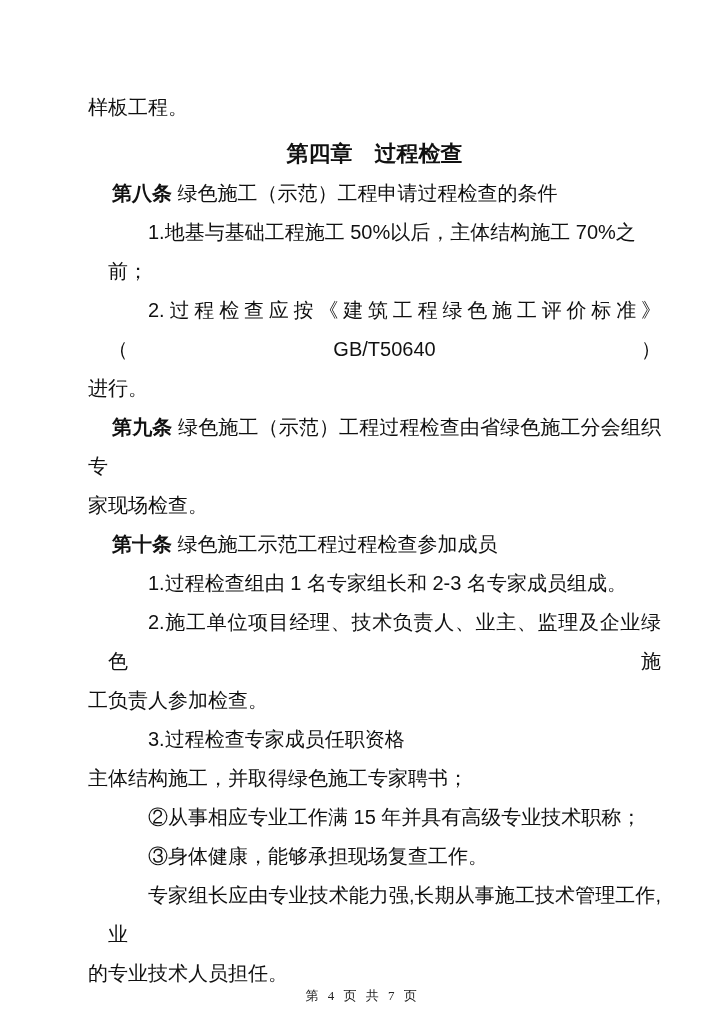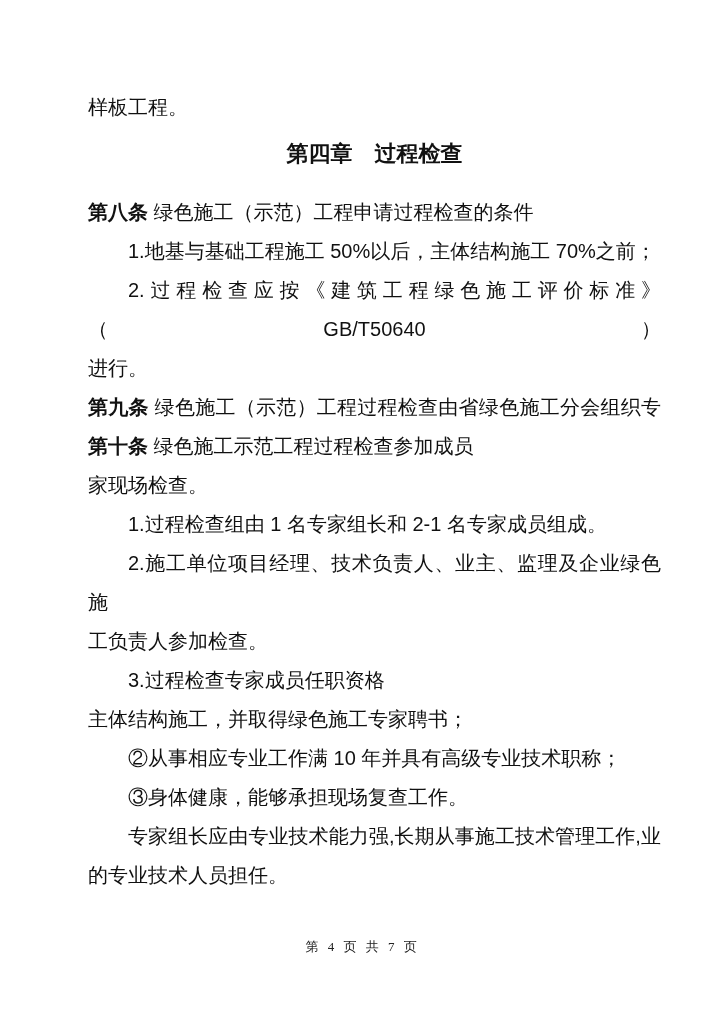--- a/index.html
+++ b/index.html
@@ -23,40 +23,42 @@
     right: 64px;
   }
   .line {
     font-size: 20px;
     line-height: 39px;
     text-align: left;
     white-space: pre-wrap;
   }
   .line.indent {
     text-indent: 40px;
+    margin-left: 20px;
   }
   .line.full {
     text-align: justify;
     text-align-last: justify;
     -moz-text-align-last: justify;
   }
   .line.chapter {
     text-align: center;
     text-align-last: center;
     font-weight: bold;
     font-size: 22px;
     line-height: 40px;
-    margin: 7px 0 19px 0;
+    margin: 7px 0 0 0;
   }
   .article-prefix {
     font-weight: bold;
+    margin-left: 24px;
   }
   .footer {
     position: absolute;
-    top: 937px;
+    top: 986px;
     left: 0;
     width: 100%;
     text-align: center;
     font-family: "Liberation Serif", serif;
     font-size: 13px;
     line-height: 20px;
     letter-spacing: 3px;
     color: #222222;
   }
 </style>
@@ -65,26 +67,26 @@
 
 <div class="page">
   <div class="doc-body">
       <div class="line plain">样板工程。</div>
       <div class="line chapter">第四章　过程检查</div>
       <div class="line article"><span class="article-prefix">第八条</span> 绿色施工（示范）工程申请过程检查的条件</div>
       <div class="line indent">1.地基与基础工程施工 50%以后，主体结构施工 70%之前；</div>
       <div class="line indent full">2.过程检查应按《建筑工程绿色施工评价标准》（GB/T50640）</div>
       <div class="line plain">进行。</div>
       <div class="line article full"><span class="article-prefix">第九条</span> 绿色施工（示范）工程过程检查由省绿色施工分会组织专</div>
+      <div class="line plain">家现场检查。</div>
       <div class="line article"><span class="article-prefix">第十条</span> 绿色施工示范工程过程检查参加成员</div>
-      <div class="line plain">家现场检查。</div>
-      <div class="line indent">1.过程检查组由 1 名专家组长和 2-1 名专家成员组成。</div>
+      <div class="line indent">1.过程检查组由 1 名专家组长和 2-3 名专家成员组成。</div>
       <div class="line indent full">2.施工单位项目经理、技术负责人、业主、监理及企业绿色施</div>
       <div class="line plain">工负责人参加检查。</div>
       <div class="line indent">3.过程检查专家成员任职资格</div>
       <div class="line plain">主体结构施工，并取得绿色施工专家聘书；</div>
-      <div class="line indent">②从事相应专业工作满 10 年并具有高级专业技术职称；</div>
+      <div class="line indent">②从事相应专业工作满 15 年并具有高级专业技术职称；</div>
       <div class="line indent">③身体健康，能够承担现场复查工作。</div>
       <div class="line indent full">专家组长应由专业技术能力强,长期从事施工技术管理工作,业</div>
       <div class="line plain">的专业技术人员担任。</div>
     </div>
   <div class="footer">第 4 页 共 7 页</div>
 </div>
 
 </body></html>

